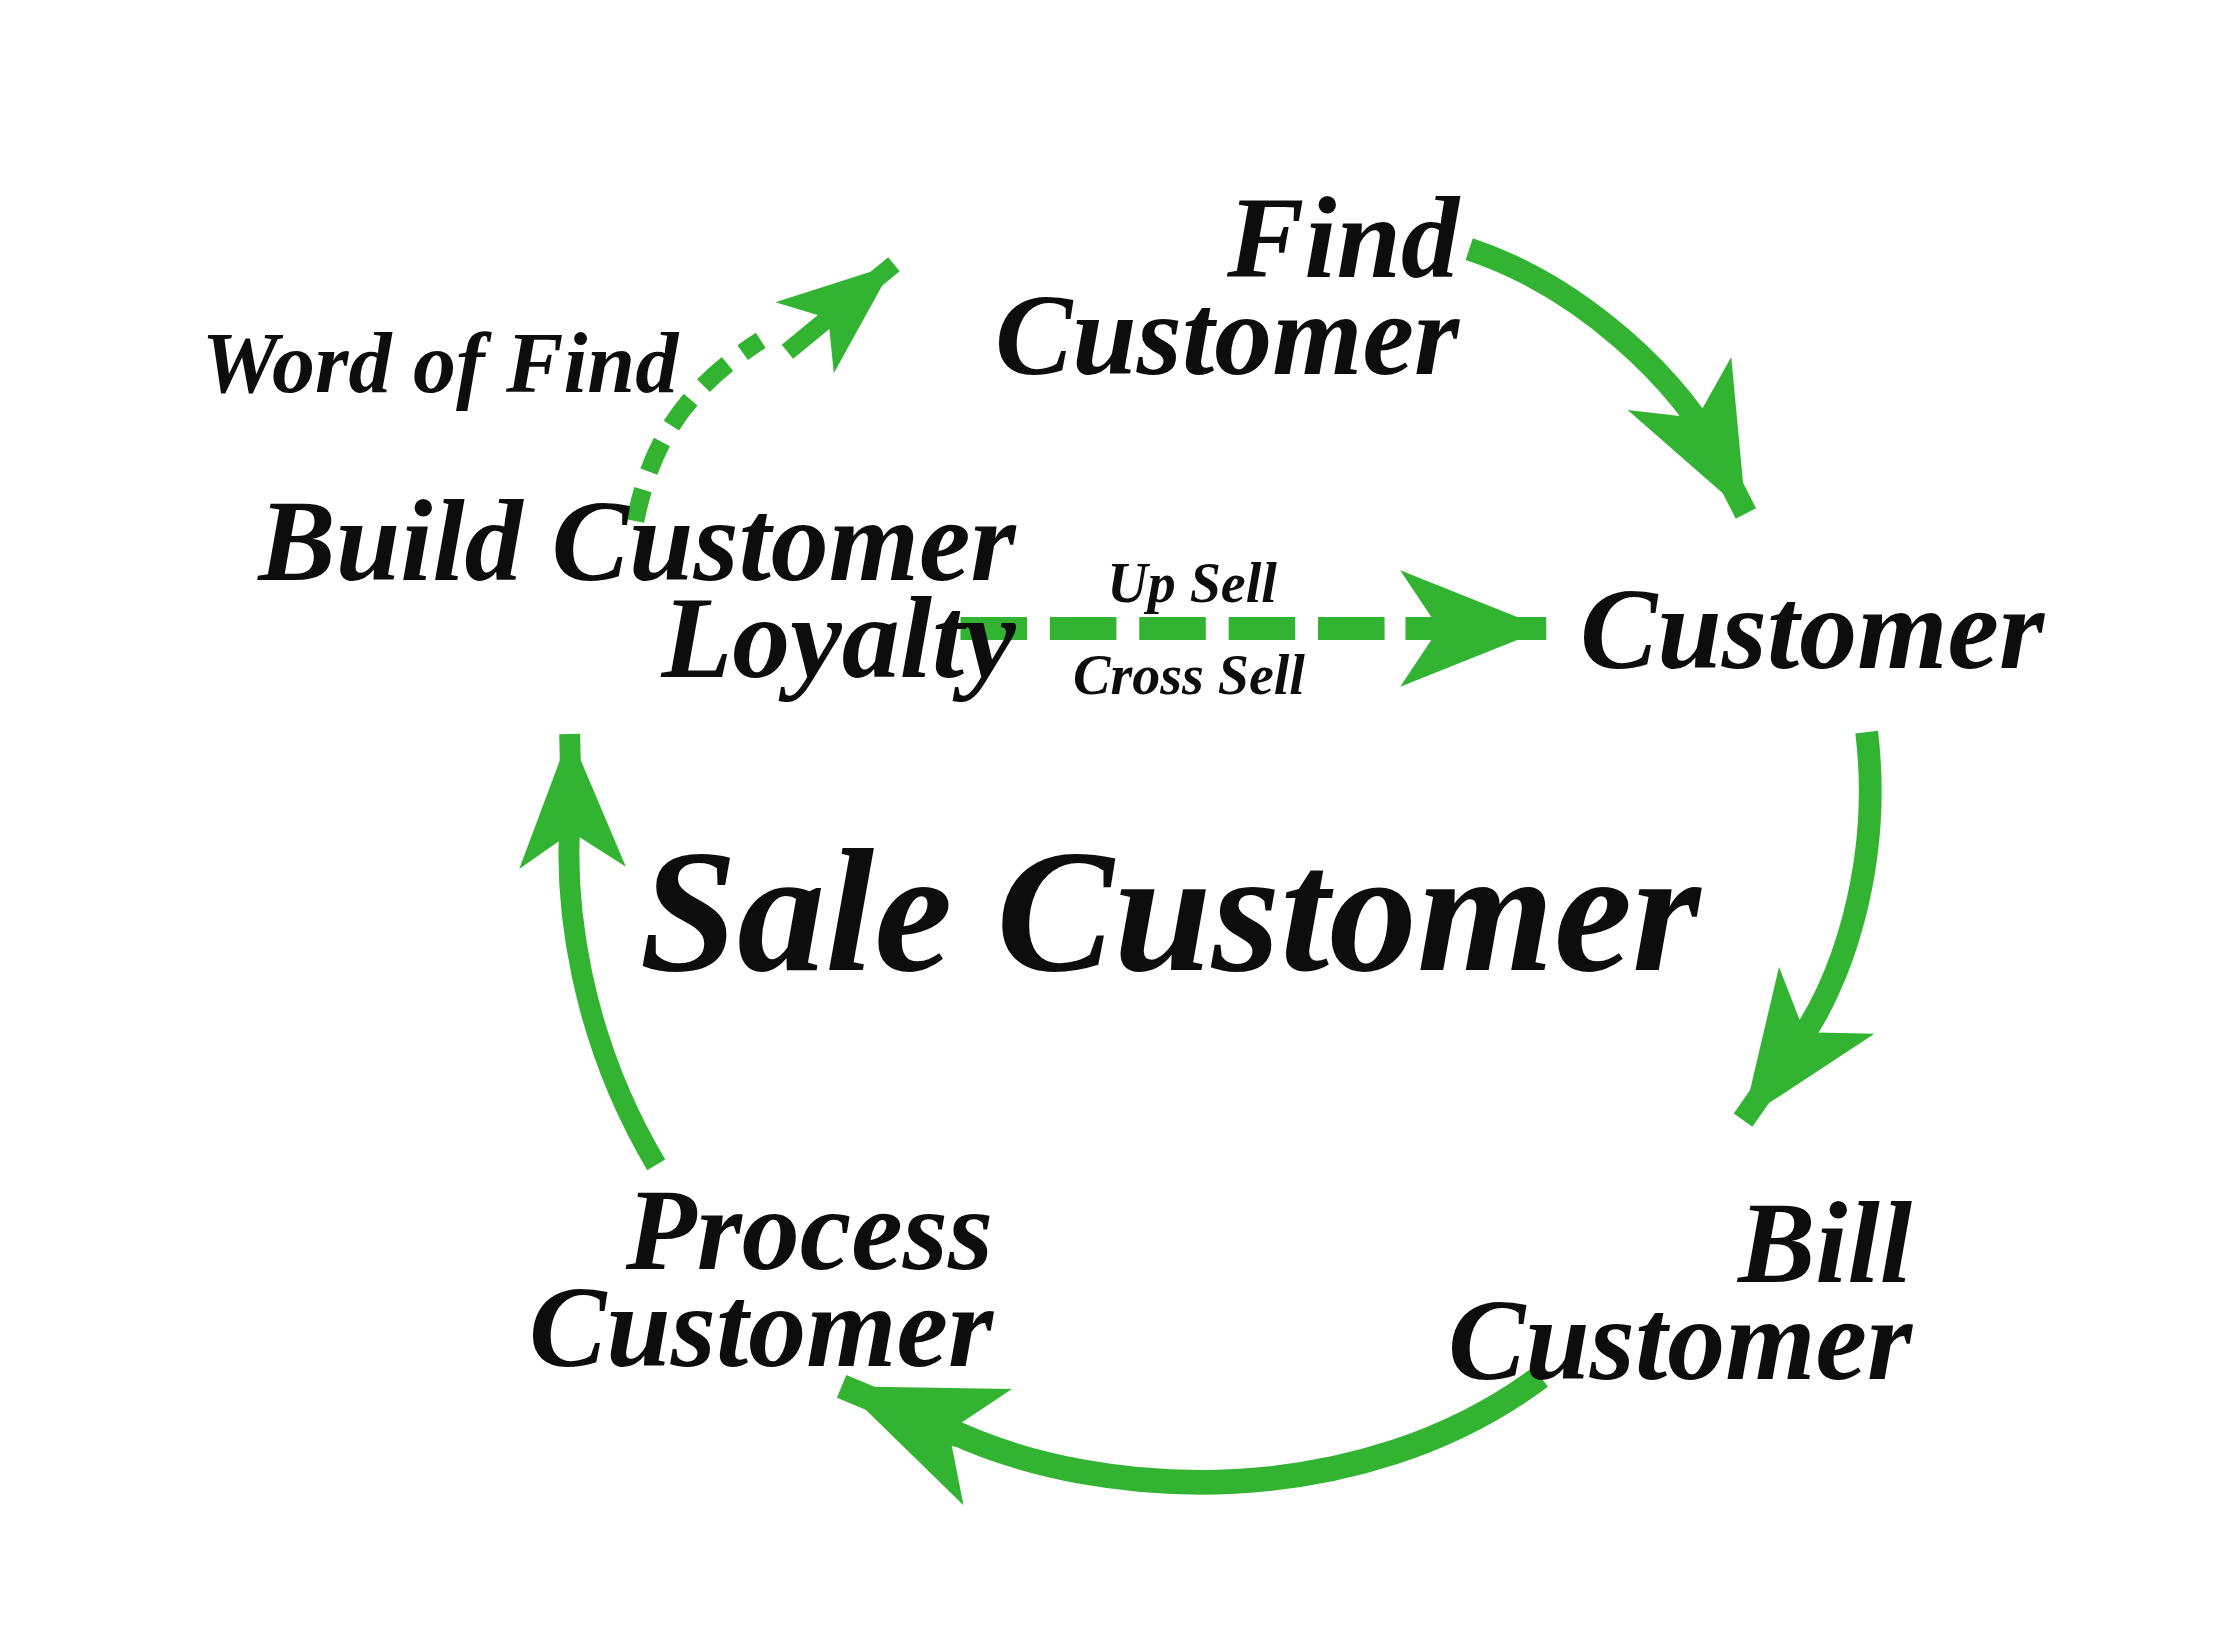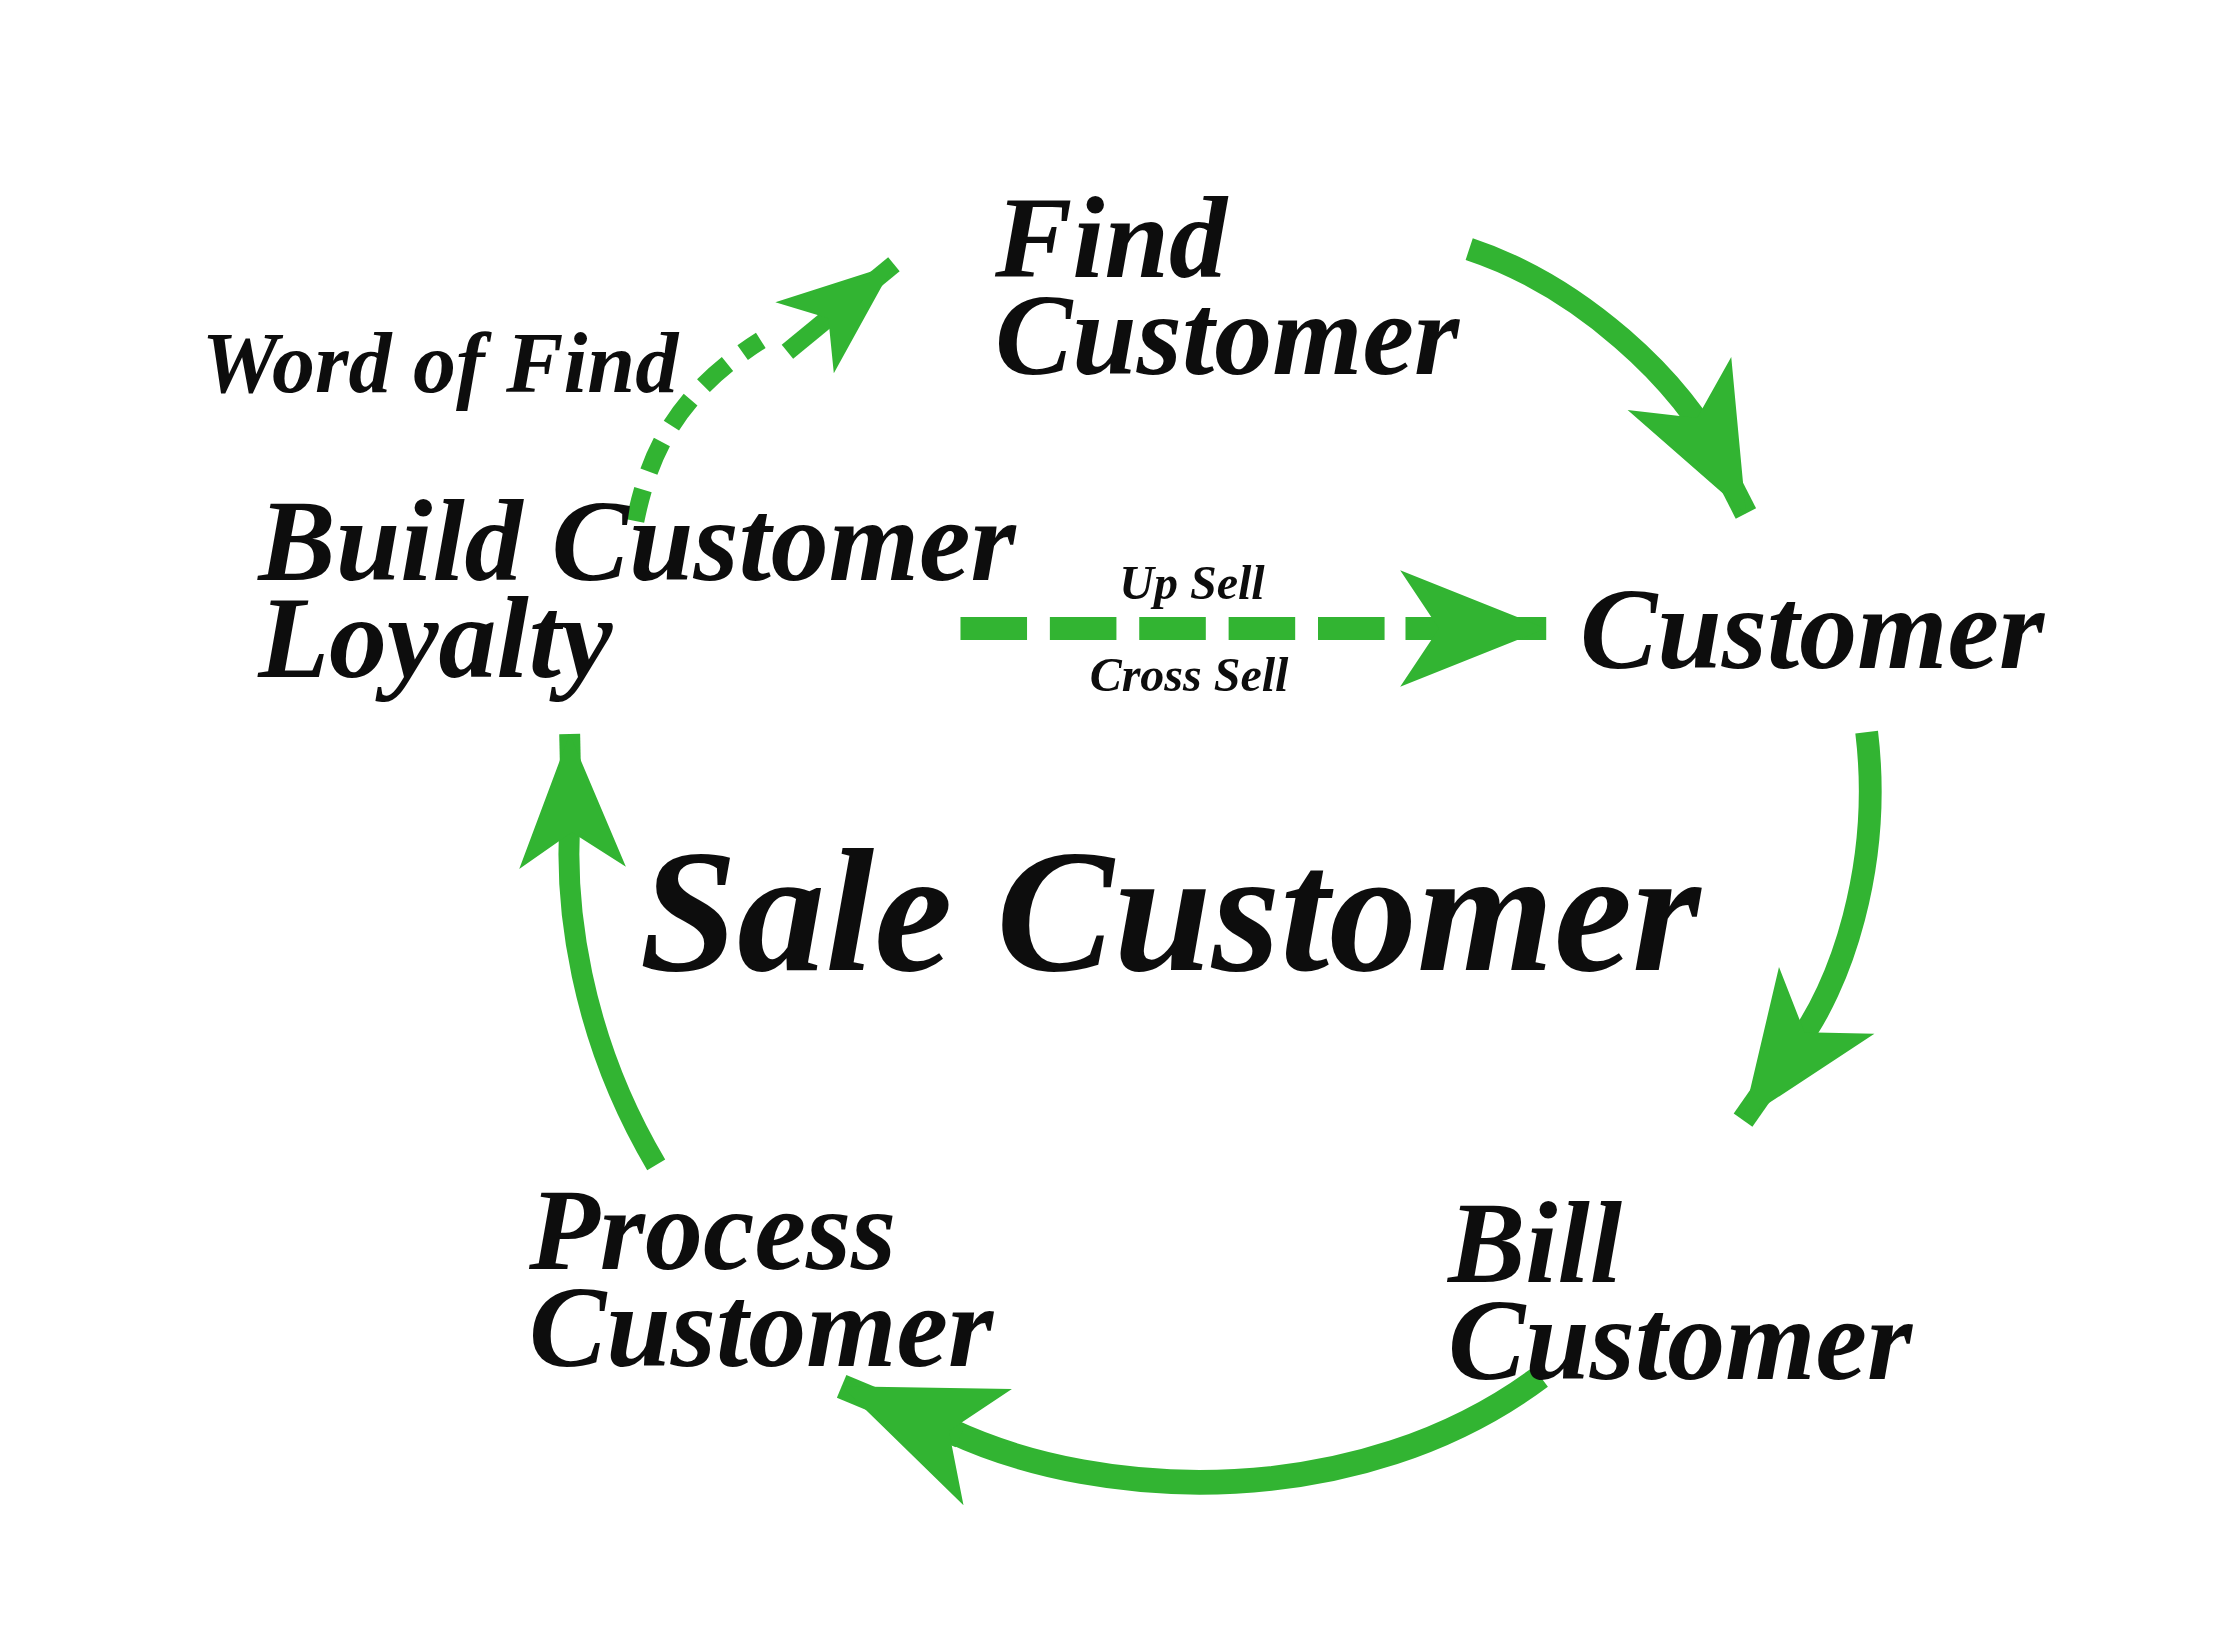--- a/index.html
+++ b/index.html
@@ -21,40 +21,40 @@
   }
   .arrow{
     stroke:var(--green);
     fill:none;
     stroke-linecap:butt;
   }
   .dart{fill:var(--green);}
   .label{
     position:absolute;
     transform:translate(-50%,-50%);
-    text-align:left;
+    text-align:right;
     white-space:nowrap;
     font-style:italic;
     font-weight:bold;
     color:var(--ink);
   }
   .node{
     font-size:116px;
     line-height:0.84;
   }
   .title{
     font-size:176px;
     line-height:1;
   }
   .note{
     font-size:86px;
     line-height:1;
   }
   .note-small{
-    font-size:48px;
+    font-size:56px;
     line-height:1;
   }
 </style>
 </head>
 <body>
 
 <div class="canvas">
 
   <svg class="arrow-layer" viewBox="0 0 2345 1730" aria-hidden="true">
     <defs>

